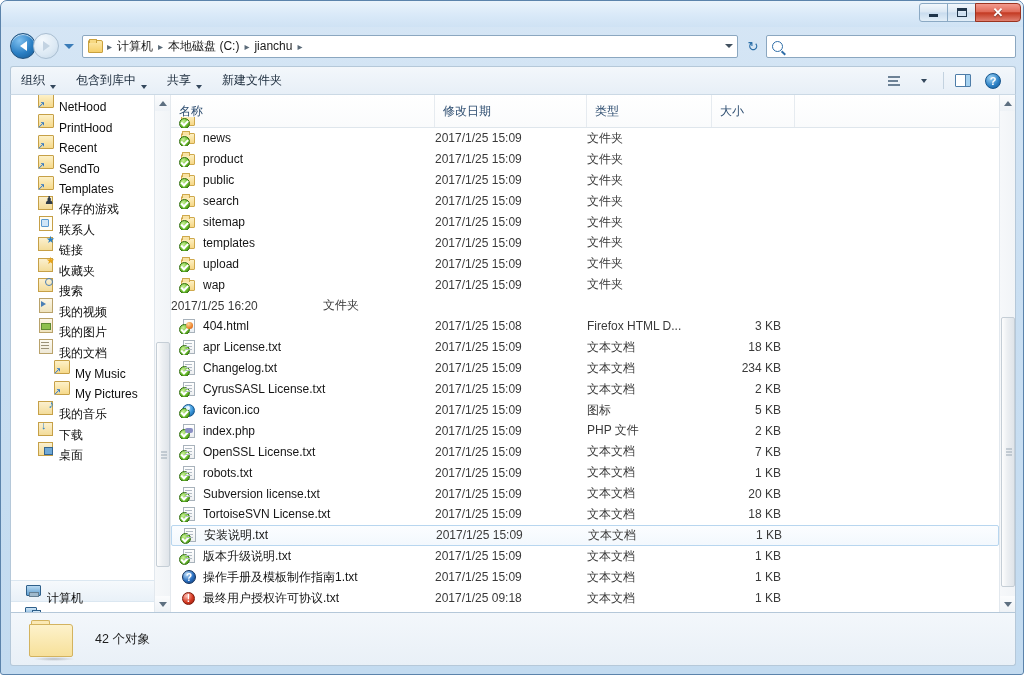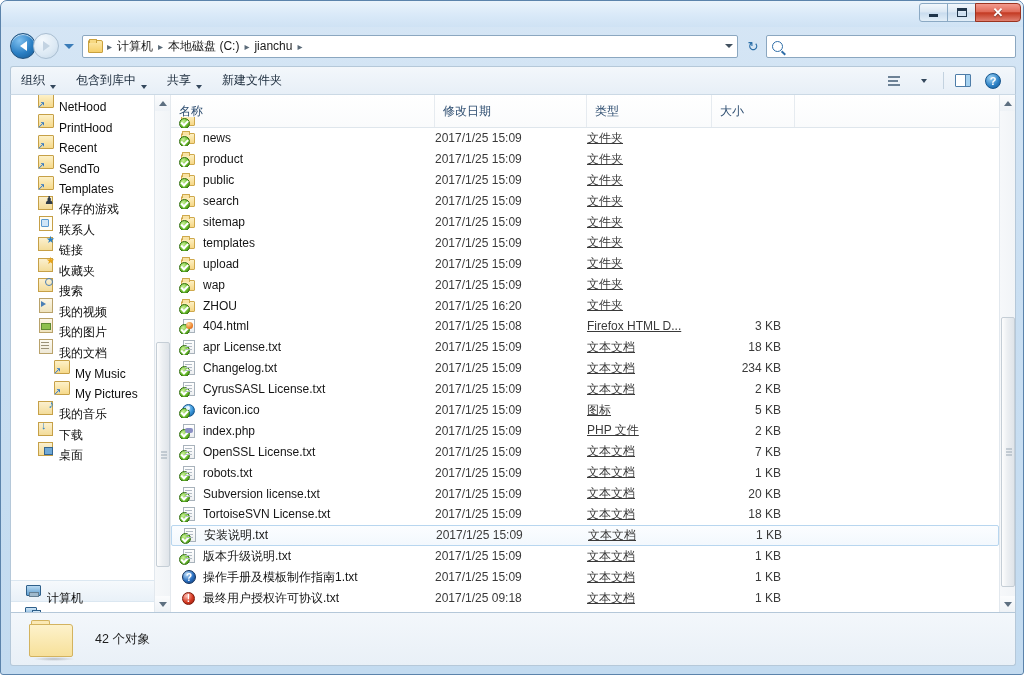--- a/index.html
+++ b/index.html
@@ -300,21 +300,21 @@
     position:relative;
   }
   .row.partial { height: 11px; overflow:hidden; align-items:flex-end; }
   .row.selected {
     background: linear-gradient(180deg,#fbfdff 0%, #f3f8fd 100%);
     border:1px solid #b8d6ef;
     border-radius:2px;
   }
   .c-name { width:264px; display:flex;align-items:center;gap:6px; padding-left:9px; overflow:hidden; white-space:nowrap; }
   .c-date { width:152px; color:#3a3a3a; }
-  .c-type { width:125px; color:#3a3a3a; white-space:nowrap; overflow:hidden;text-decoration:underline; }
+  .c-type { width:125px; color:#3a3a3a; white-space:nowrap; overflow:hidden; }
   .c-size { width:83px; color:#3a3a3a; text-align:right; padding-right:14px; }
 
   
   .fi { width:17px;height:16px;position:relative;flex:0 0 17px; }
   .fi .base { position:absolute; left:1px; top:1px; }
   .fi .chk {
     position:absolute; left:-1px; bottom:-1px; width:11px; height:11px; border-radius:50%;
     background: radial-gradient(circle at 35% 30%, #c9f09a 0%, #6cbf2e 55%, #3d8512 100%);
     border:1px solid #2f6d0d;
     display:flex;align-items:center;justify-content:center;
@@ -696,27 +696,20 @@
                 <span class="base"></span>
                 <span class="chk"></span>
               </span>
               <span>wap</span>
             </div>
             <div class="c-date">2017/1/25 15:09</div>
             <div class="c-type">文件夹</div>
             <div class="c-size"></div>
           </div>
           <div class="row">
-            <div class="c-name">
-              <span class="fi folder">
-                <span class="base"></span>
-                <span class="chk"></span>
-              </span>
-              <span>ZHOU</span>
-            </div>
             <div class="c-date">2017/1/25 16:20</div>
             <div class="c-type">文件夹</div>
             <div class="c-size"></div>
           </div>
           <div class="row">
             <div class="c-name">
               <span class="fi html">
                 <span class="base"></span>
                 <span class="chk"></span>
               </span>

